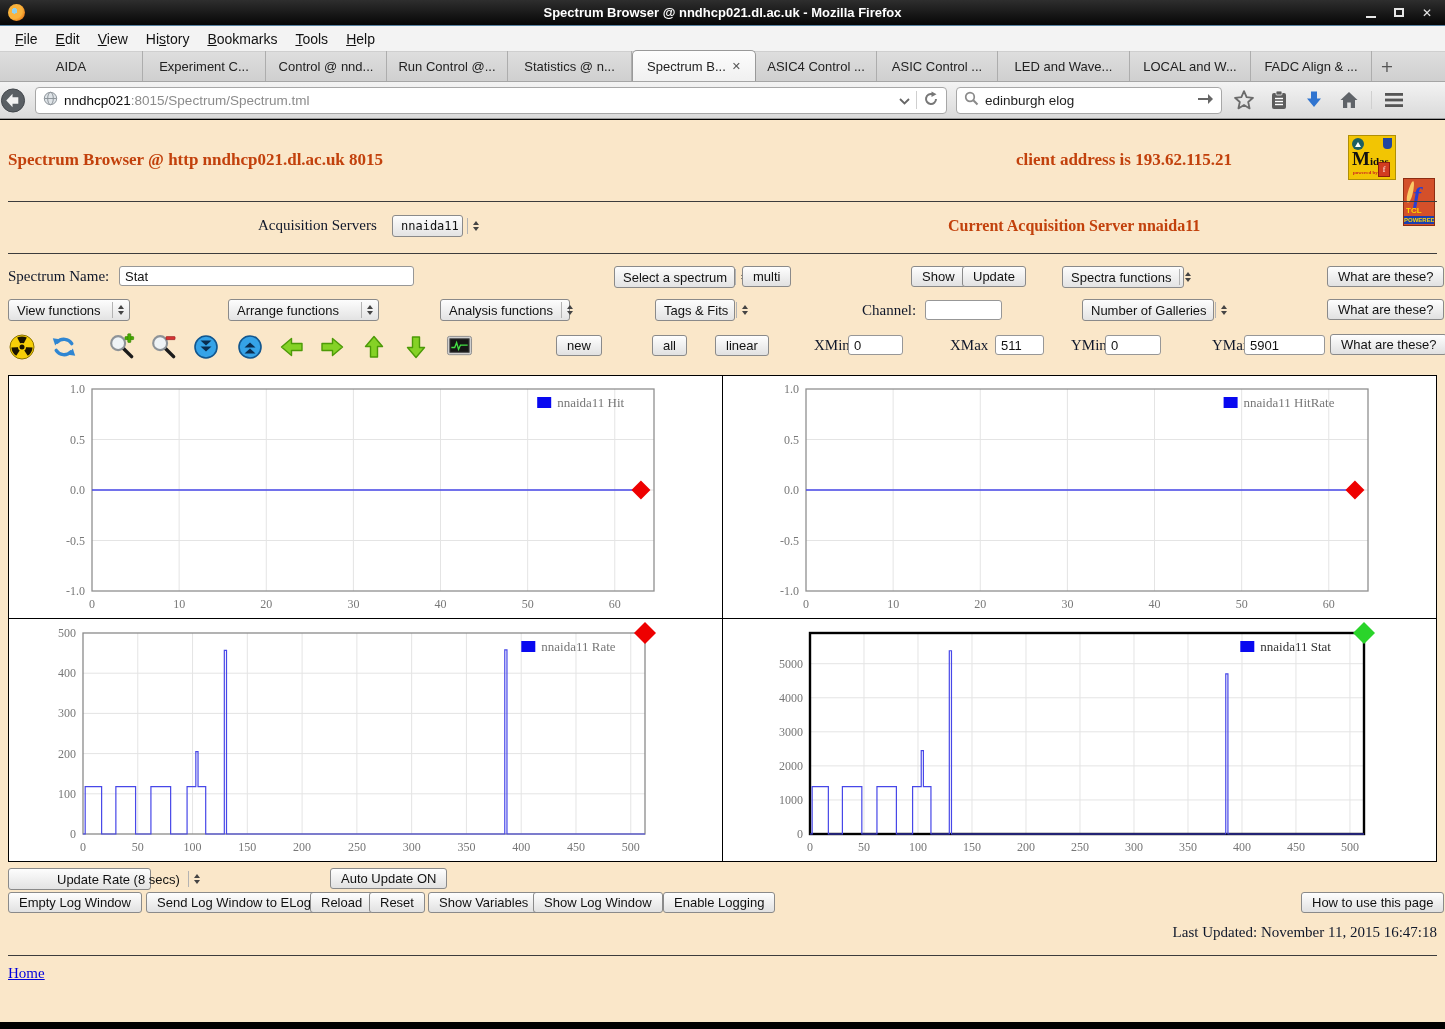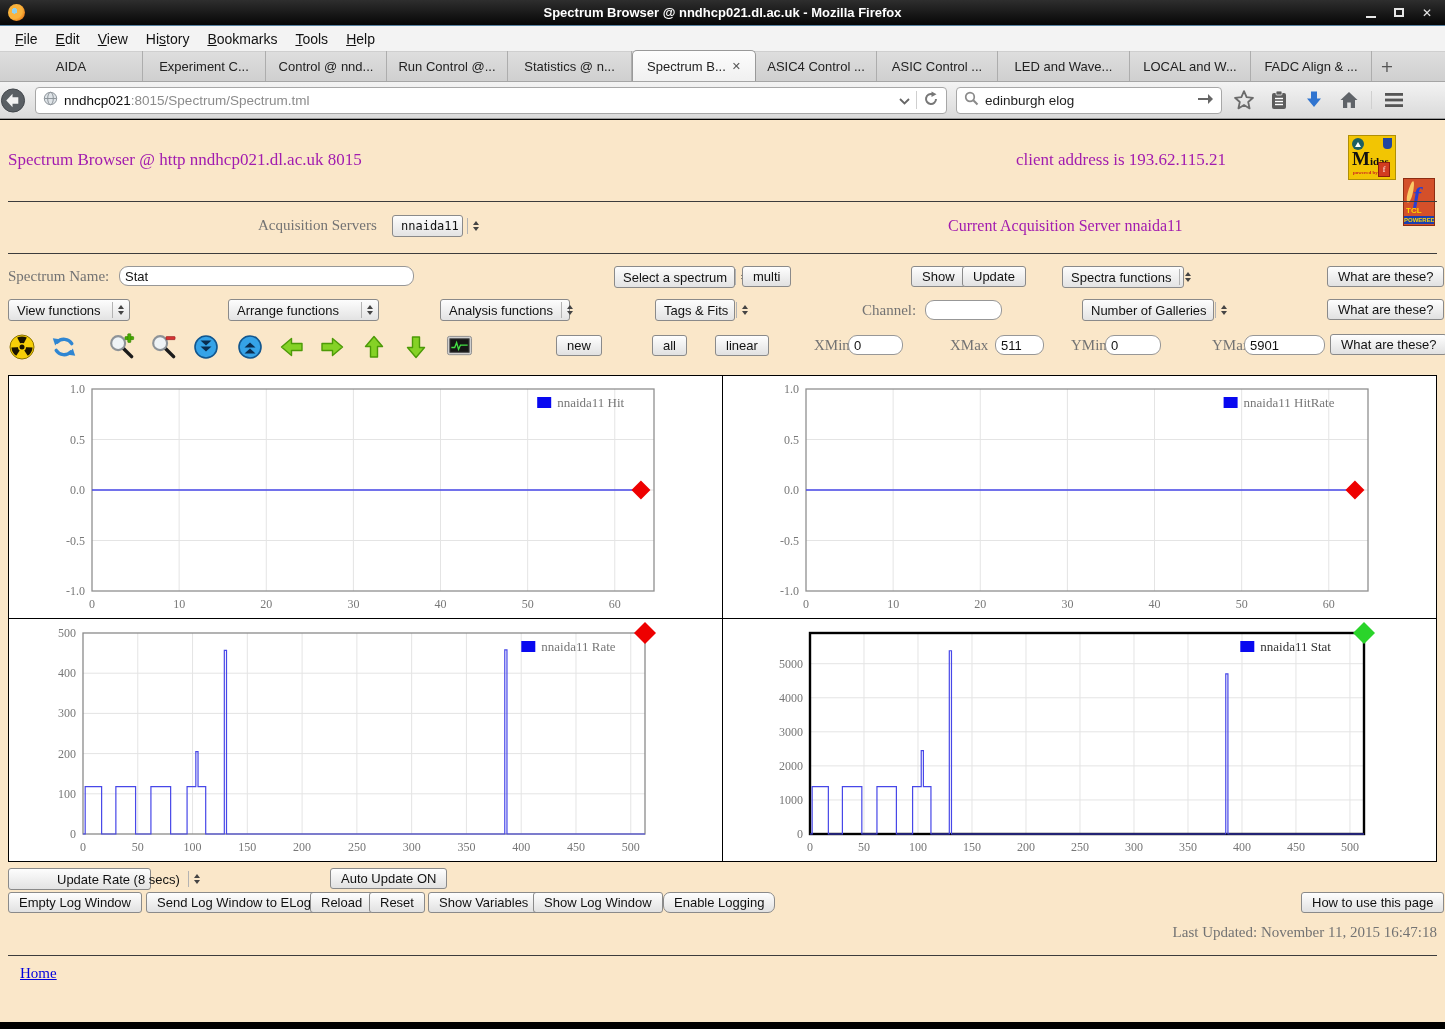--- a/index.html
+++ b/index.html
@@ -37,37 +37,37 @@
   .url-right{ margin-left:auto; display:flex; align-items:center; gap:6px;}
   .vsep { width:1px; height:18px; background:#cfcfcf; }
   .searchbox { width:266px; height:27px; background:#fff; border:1px solid #a7a7a7; border-radius:4px;
                display:flex; align-items:center; padding:0 7px; gap:6px; font:13.5px "Liberation Sans",sans-serif; color:#222;}
   .searchbox .go { margin-left:auto; }
   .navico { width:26px; display:flex; align-items:center; justify-content:center; }
 
   
   #content { position:absolute; left:0; top:120px; width:1445px; height:902px; background:#fae7c9; }
   .abs { position:absolute; }
-  .rl  { color:#737373; font-family:"Liberation Serif",serif; font-size:15px; }
-  .rlb { color:#a21caf; font-family:"Liberation Serif",serif; font-weight:normal; }
+  .rl  { color:#0f172a; font-family:"Liberation Serif",serif; font-size:15px; }
+  .rlb { color:#c2410c; font-family:"Liberation Serif",serif; font-weight:bold; }
   .hline { position:absolute; left:8px; right:8px; border-top:1px solid #3c3c3c; }
 
   .btn { display:inline-flex; align-items:center; justify-content:center; height:21px; padding:0 10px;
          background:linear-gradient(#fefefe,#e1e1e1); border:1px solid #8a8a8a; border-radius:3px;
          font:13px "Liberation Sans",sans-serif; color:#111; white-space:nowrap; }
   .select { display:inline-flex; align-items:center; height:22px; padding:0 5px 0 8px;
             background:linear-gradient(#fdfdfd,#e3e3e3); border:1px solid #8a8a8a; border-radius:3px;
             font:13px "Liberation Sans",sans-serif; color:#111; white-space:nowrap;}
   .sel-t { margin-right:8px; }
   .spin { margin-left:auto; border-left:1px solid #b3b3b3; padding-left:5px; height:16px;
           display:flex; flex-direction:column; justify-content:center; gap:2px; }
   .spin i { display:block; width:0; height:0; border-left:3.5px solid transparent; border-right:3.5px solid transparent; }
   .spin .up { border-bottom:4.5px solid #444; }
   .spin .dn { border-top:4.5px solid #444; }
-  .tin { height:20px; background:#fff; border:1px solid #979797; border-radius:9px; padding:0 5px;
+  .tin { height:20px; background:#fff; border:1px solid #979797; border-radius:3px; padding:0 5px;
          font:13px "Liberation Sans",sans-serif; color:#111; }
   .sel-mono { font:12px "DejaVu Sans Mono",monospace; }
 
   .icon-btn { position:absolute; width:27px; height:27px; display:flex; align-items:center; justify-content:center; }
 
   
   .midas { width:48px; height:45px; background:#f2c503; border:1px solid #b08f05; position:relative; font-family:"Liberation Serif",serif; }
   .midas .dome { position:absolute; left:3px; top:2px; width:12px; height:12px; border-radius:50%; background:#1d5f63; }
   .midas .dome:after{ content:""; position:absolute; left:3px; top:4px; border-left:3px solid transparent; border-right:3px solid transparent; border-bottom:5px solid #fff; }
   .midas .shield { position:absolute; right:3px; top:2px; width:9px; height:11px; background:#2146a0; border-radius:0 0 4px 4px; }
@@ -567,21 +567,21 @@
         </span>
     </div>
     <button class="abs btn" style="left:330px;top:748px;">Auto Update ON</button>
     <div class="abs" id="bottomrow" style="left:0;top:772px;width:1445px;height:24px;">
         <button class="abs btn" style="left: 8px; top: 0px;">Empty Log Window</button>
         <button class="abs btn" style="left: 146px; top: 0px;">Send Log Window to ELog</button>
         <button class="abs btn" style="left: 310px; top: 0px;">Reload</button>
         <button class="abs btn" style="left: 369px; top: 0px;">Reset</button>
         <button class="abs btn" style="left: 428px; top: 0px;">Show Variables</button>
         <button class="abs btn" style="left: 533px; top: 0px;">Show Log Window</button>
-        <button class="abs btn" style="left: 663px; top: 0px; border-radius: 7px;">Enable Logging</button>
+        <button class="abs btn" style="left: 663px; top: 0px;">Enable Logging</button>
       </div>
     <button class="abs btn" style="left:1301px;top:772px;">How to use this page</button>
 
     <div class="abs rl" style="right:8px;top:804px;">Last Updated: November 11, 2015 16:47:18</div>
     <div class="hline" style="top:835px;"></div>
-    <a class="abs homelink" style="left:20px;top:845px;text-align:right;" href="#">Home</a>
+    <a class="abs homelink" style="left:8px;top:845px;text-align:right;" href="#">Home</a>
   </div>
 </div>
 
 </body></html>

